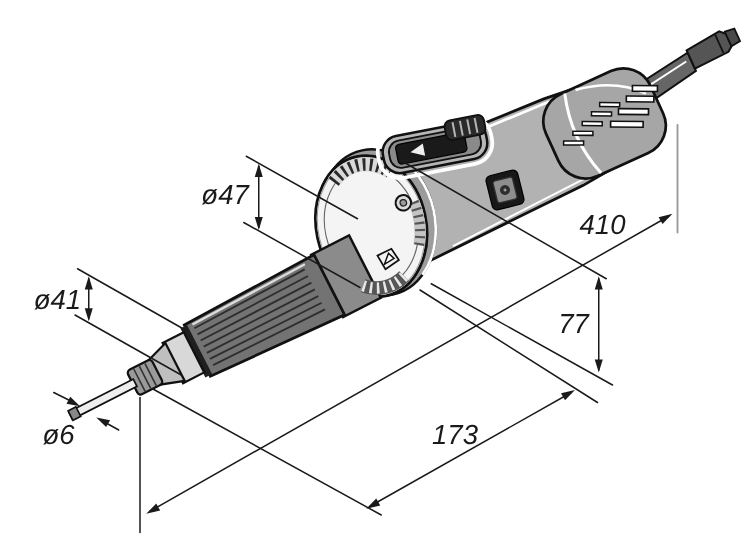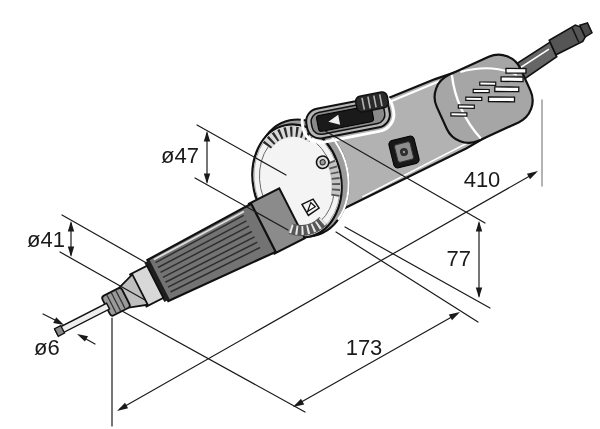--- a/index.html
+++ b/index.html
@@ -1,17 +1,17 @@
 <!DOCTYPE html>
 <html><head>
 <meta charset="utf-8">
 <style>
   html,body{margin:0;padding:0;background:#ffffff;}
   .stage{position:relative;width:600px;height:429px;background:#fff;overflow:hidden;
-         font-family:"Liberation Sans", sans-serif;}
+         font-family:"Liberation Sans", sans-serif;font-style:italic;}
   svg{display:block}
   text.dim{font-family:"Liberation Sans", sans-serif;font-size:22px;fill:#1a1a1a;}
 </style>
 </head>
 <body>
 
 <div class="stage">
 <svg width="600" height="429" viewBox="0 0 600 429">
 
   <g>

